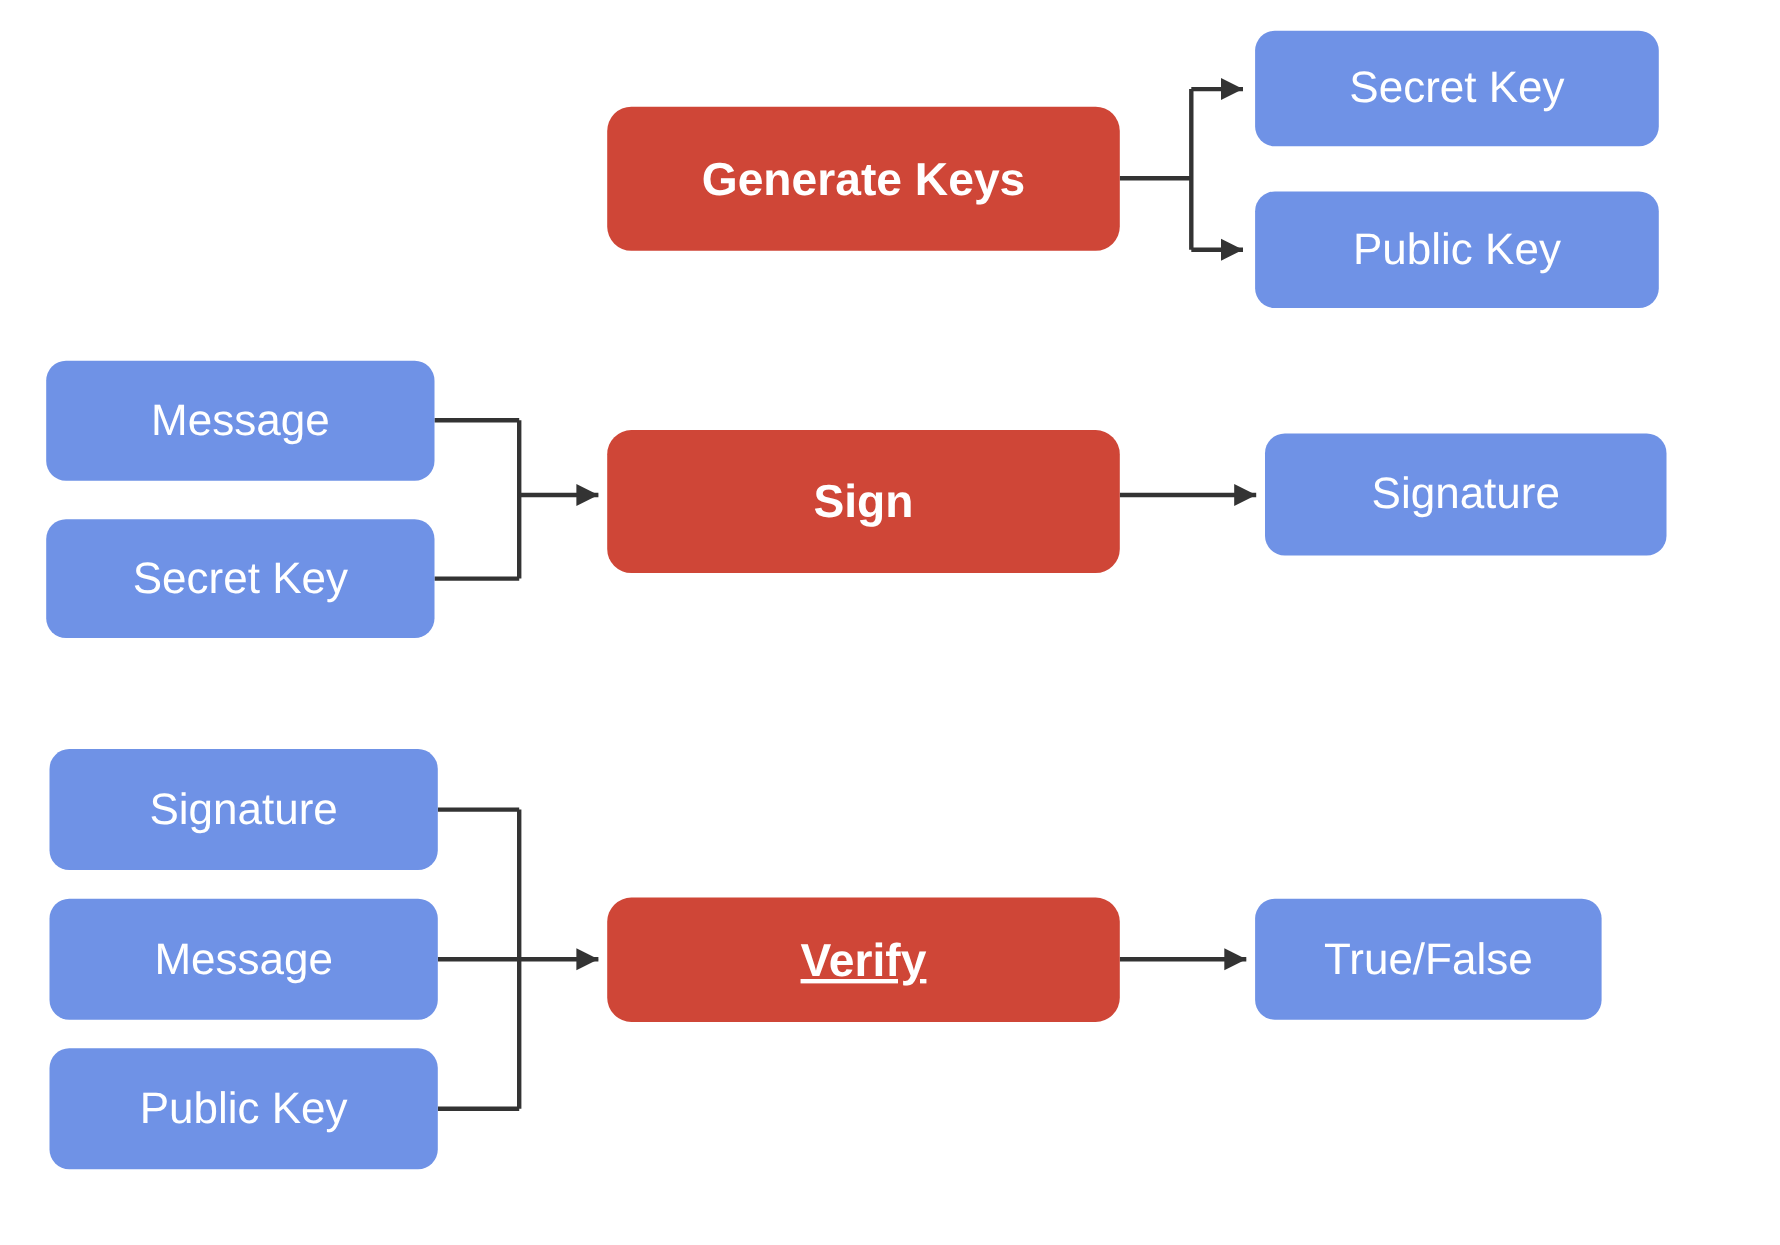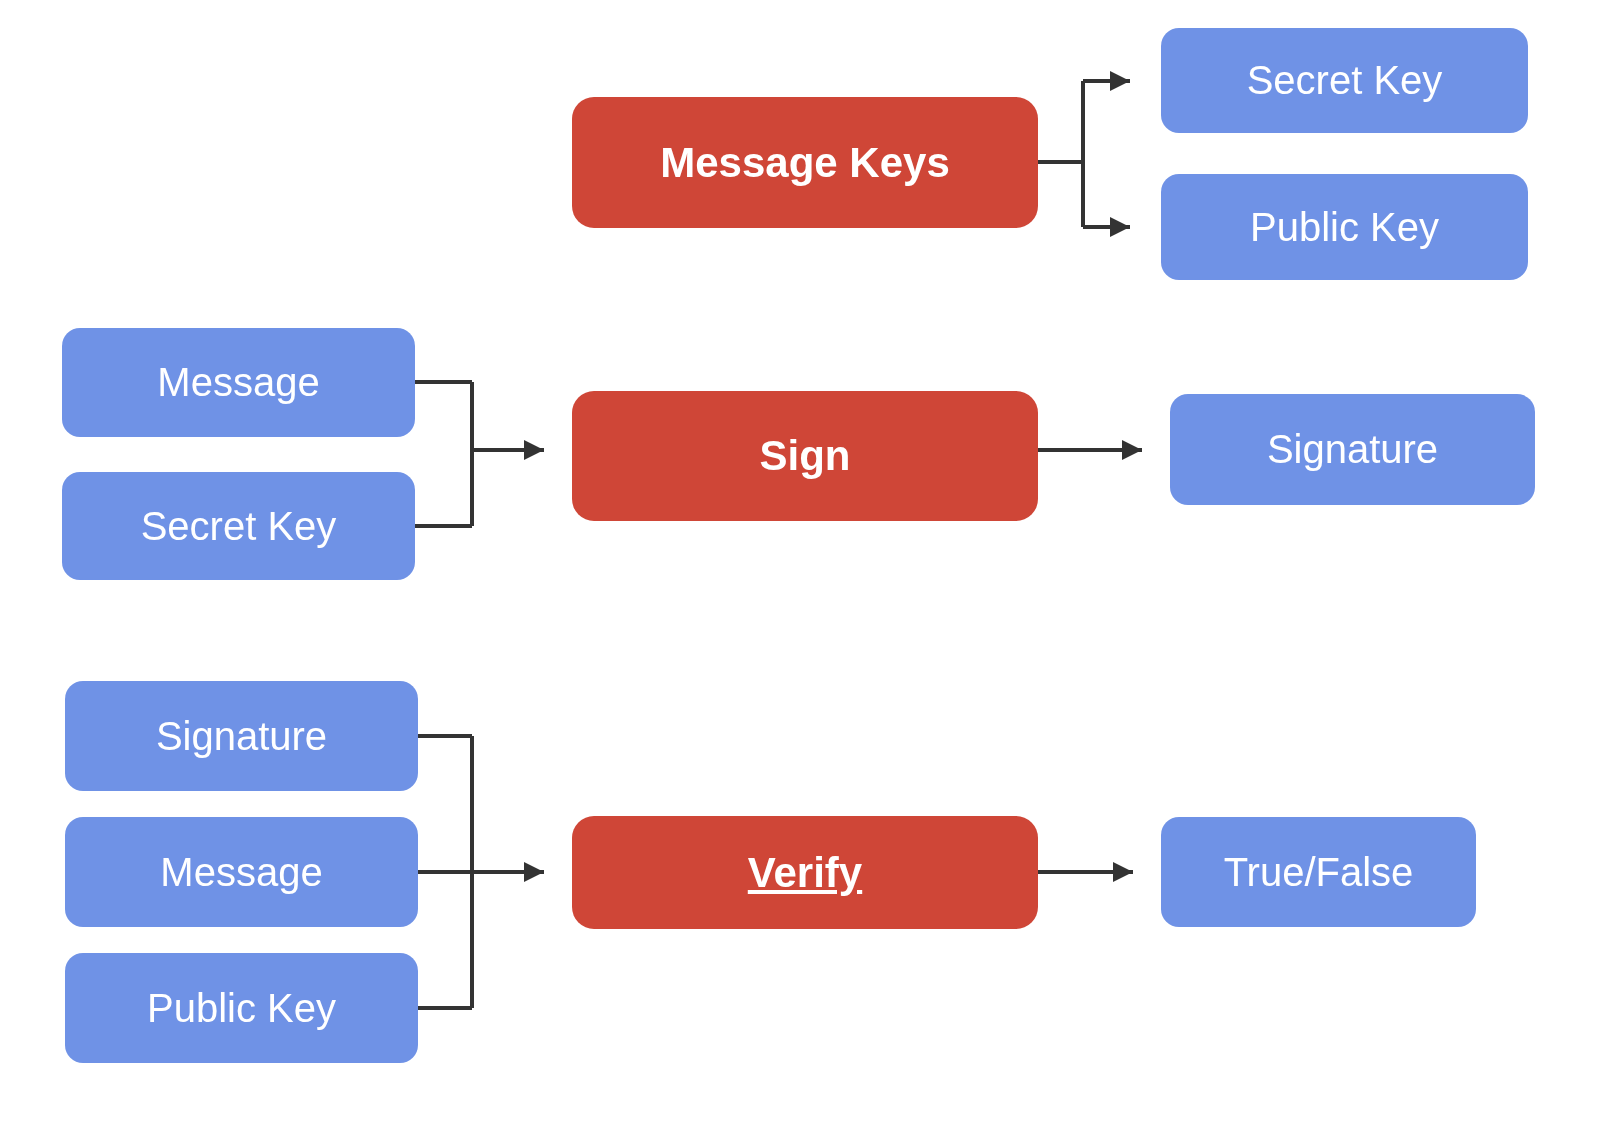--- a/index.html
+++ b/index.html
@@ -22,21 +22,20 @@
     overflow: hidden;
   }
   .node {
     position: absolute;
     display: flex;
     align-items: center;
     justify-content: center;
     color: var(--text);
     text-align: center;
     box-sizing: border-box;
-    margin-left: 20px;
   }
   .node.blue {
     background: var(--blue);
     border-radius: 18px;
     font-size: 40px;
     font-weight: 400;
   }
   .node.red {
     background: var(--red);
     border-radius: 22px;
@@ -86,21 +85,21 @@
 
     <path class="wire" d="M 398 736 H 472"></path>
     <path class="wire" d="M 398 872 H 472"></path>
     <path class="wire" d="M 398 1008 H 472"></path>
     <path class="wire" d="M 472 736 V 1008"></path>
     <path class="wire" d="M 472 872 H 544" marker-end="url(#arrow)"></path>
 
     <path class="wire" d="M 1018 872 H 1133" marker-end="url(#arrow)"></path>
   </svg>
 
-  <div class="node red" style="left:552px; top:97px; width:466px; height:131px;">Message Keys</div>
+  <div class="node red" style="left:552px; top:97px; width:466px; height:131px;">Generate Keys</div>
 
   <div class="node blue" style="left:1141px; top:28px; width:367px; height:105px;">Secret Key</div>
 
   <div class="node blue" style="left:1141px; top:174px; width:367px; height:106px;">Public Key</div>
 
   <div class="node blue" style="left:42px; top:328px; width:353px; height:109px;">Message</div>
 
   <div class="node blue" style="left:42px; top:472px; width:353px; height:108px;">Secret Key</div>
 
   <div class="node red" style="left:552px; top:391px; width:466px; height:130px;">Sign</div>

